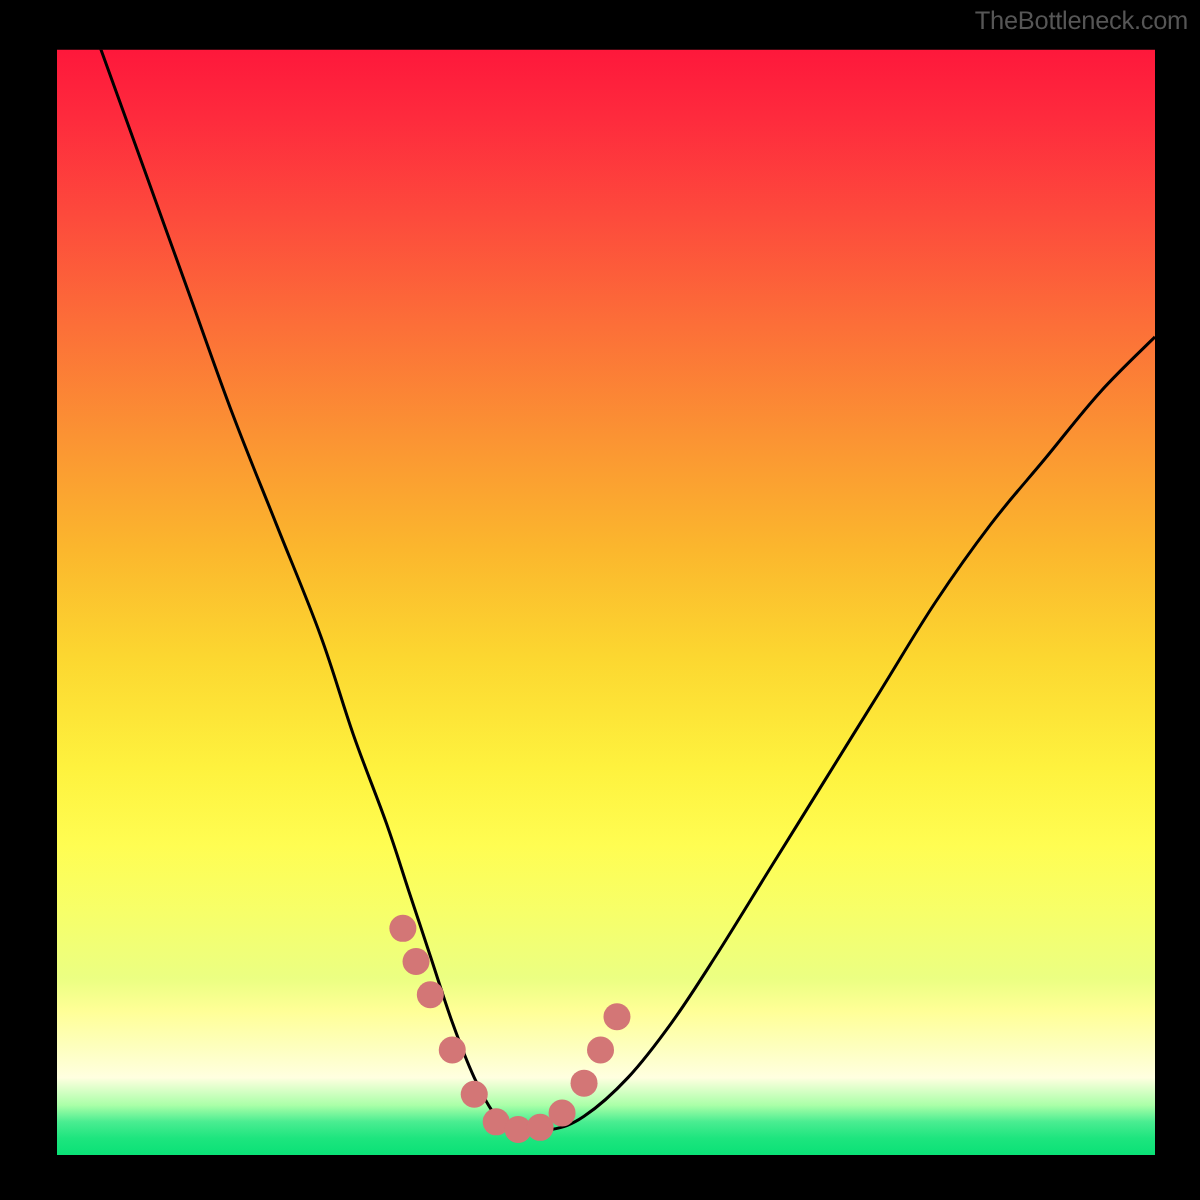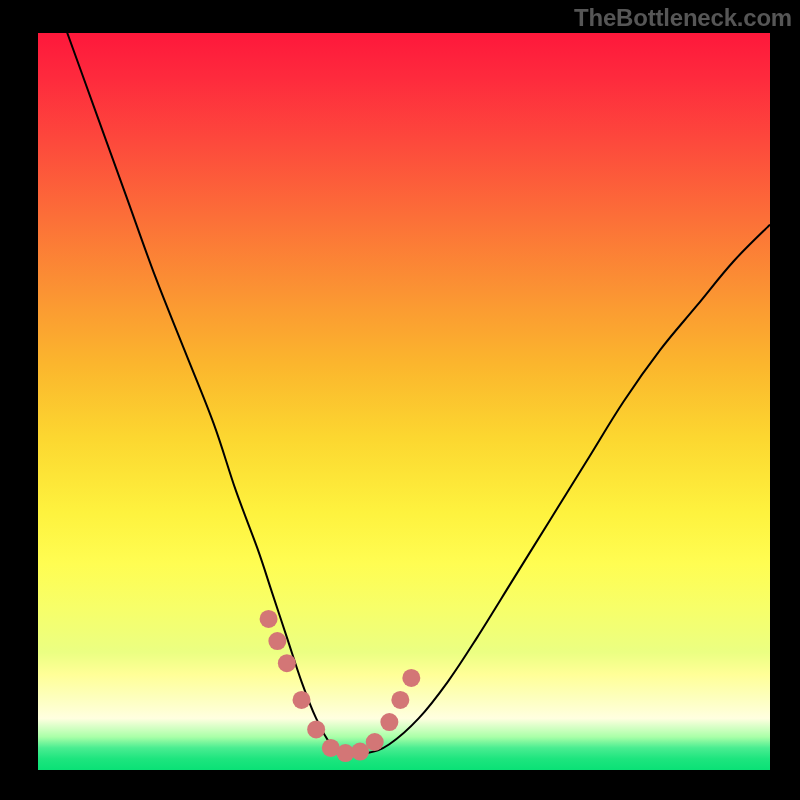--- a/index.html
+++ b/index.html
@@ -8,22 +8,22 @@
     width: 800px;
     height: 800px;
     background: #000;
     position: relative;
   }
   .watermark {
     position: absolute;
     top: 4px;
     right: 8px;
     font-family: Arial, Helvetica, sans-serif;
-    font-size: 24px;
-    font-weight: 700;
+    font-size: 17px;
+    font-weight: 400;
     color: #565656;
     z-index: 50;
     letter-spacing: -0.2px;
   }
   .plot-area {
     position: absolute;
     left: 38px;
     top: 33px;
     width: 732px;
     height: 737px;

